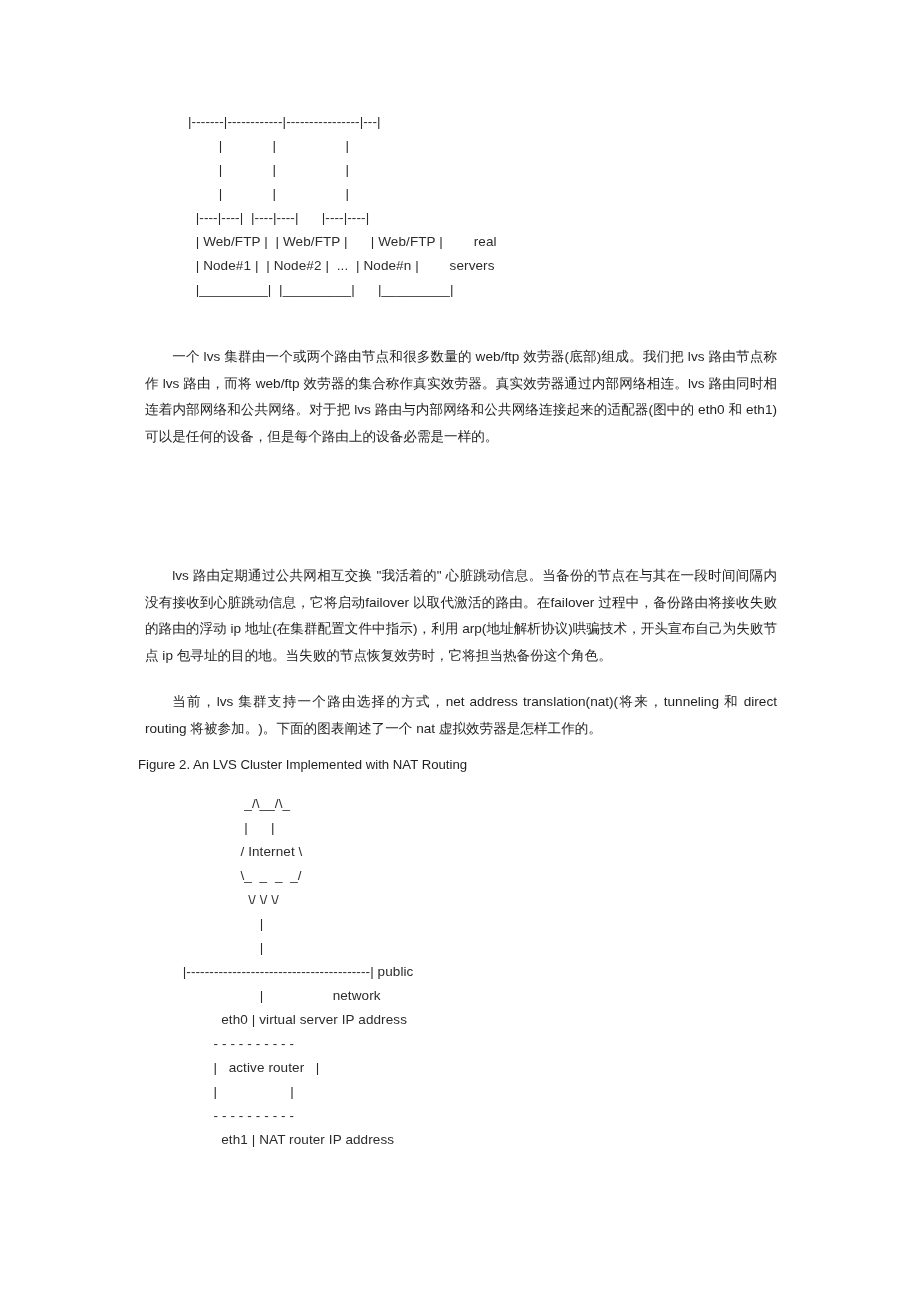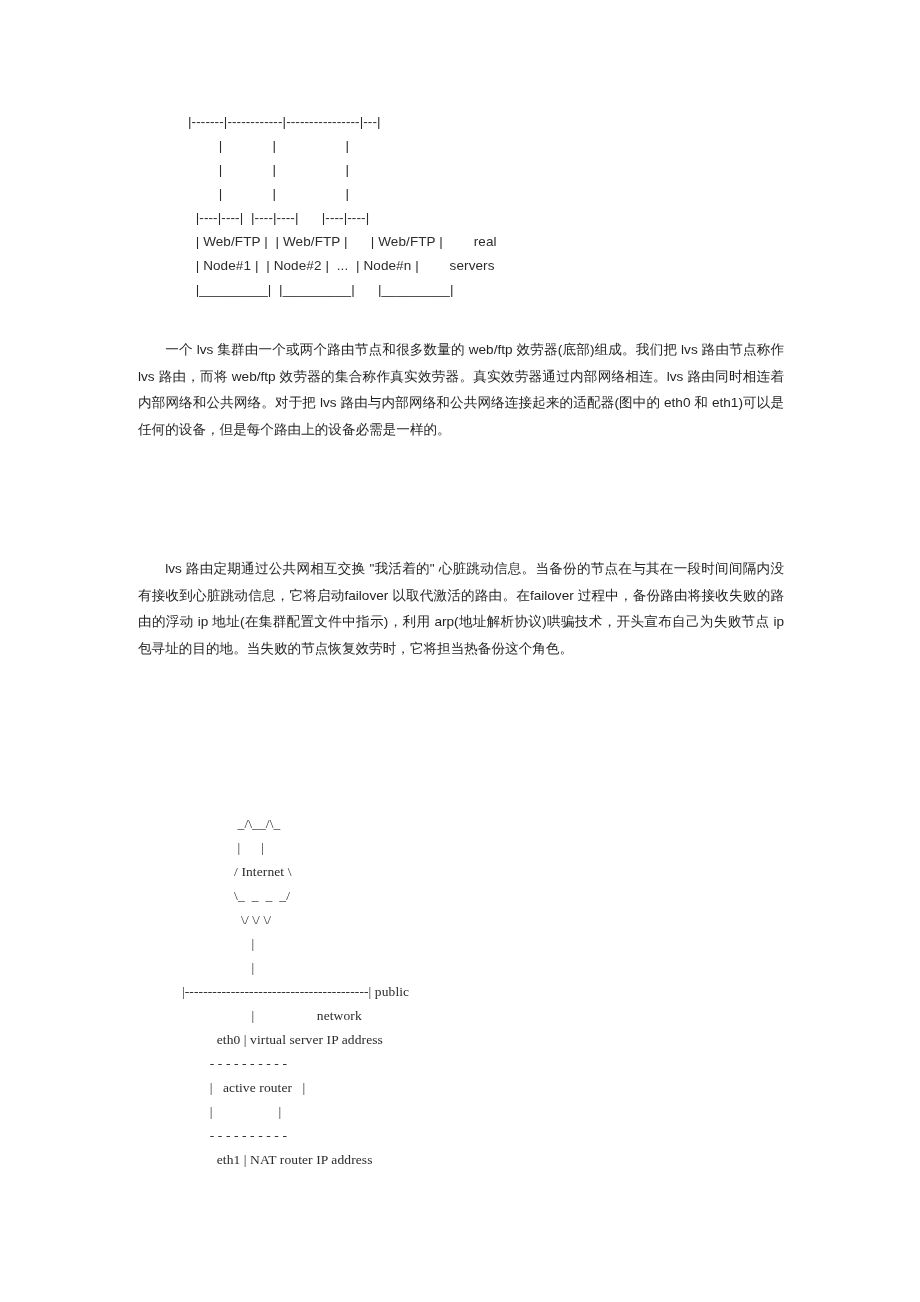--- a/index.html
+++ b/index.html
@@ -33,37 +33,36 @@
     color: #2b2b2b;
     white-space: pre;
     letter-spacing: 0.1px;
   }
   #diagram-one {
     left: 188px;
     top: 96px;
   }
   #diagram-two {
     left: 175px;
-    top: 798px;
-    font-family: Liberation Serif, serif;
+    top: 778px;
   }
 
   
   .prose {
     position: absolute;
     left: 138px;
     width: 646px;
     font-size: 13.6px;
     line-height: 26.5px;
     color: #1f1f1f;
     text-align: justify;
     text-justify: inter-character;
   }
   .prose p {
-    margin: 0;
+    margin: 7px;
     text-indent: 2em;
   }
   #para-block-a { top: 337px; }
   #para-block-b { top: 443px; }
   #para-block-c { top: 556px; }
   #para-block-d { top: 682px; }
 
   .figure-caption {
     position: absolute;
     left: 138px;
@@ -90,21 +89,25 @@
 
   <div class="prose" id="para-block-a">
     <p>一个 lvs 集群由一个或两个路由节点和很多数量的 web/ftp 效劳器(底部)组成。我们把 lvs 路由节点称作 lvs 路由，而将 web/ftp 效劳器的集合称作真实效劳器。真实效劳器通过内部网络相连。lvs 路由同时相连着内部网络和公共网络。对于把 lvs 路由与内部网络和公共网络连接起来的适配器(图中的 eth0 和 eth1)可以是任何的设备，但是每个路由上的设备必需是一样的。</p>
   </div>
 
 
   <div class="prose" id="para-block-c">
     <p>lvs 路由定期通过公共网相互交换 "我活着的" 心脏跳动信息。当备份的节点在与其在一段时间间隔内没有接收到心脏跳动信息，它将启动failover 以取代激活的路由。在failover 过程中，备份路由将接收失败的路由的浮动 ip 地址(在集群配置文件中指示)，利用 arp(地址解析协议)哄骗技术，开头宣布自己为失败节点 ip 包寻址的目的地。当失败的节点恢复效劳时，它将担当热备份这个角色。</p>
   </div>
 
+  <div class="prose" id="para-block-d">
+    <p>当前，lvs 集群支持一个路由选择的方式，net address translation(nat)(将来，tunneling 和 direct routing 将被参加。)。下面的图表阐述了一个 nat 虚拟效劳器是怎样工作的。</p>
+  </div>
 
+  <div class="figure-caption">Figure 2. An LVS Cluster Implemented with NAT Routing</div>
 
   <pre class="ascii" id="diagram-two">                  _/\__/\_
                   |      |
                  / Internet \
                  \_  _  _  _/
                    \/ \/ \/
                       |
                       |
   |----------------------------------------| public
                       |                  network

